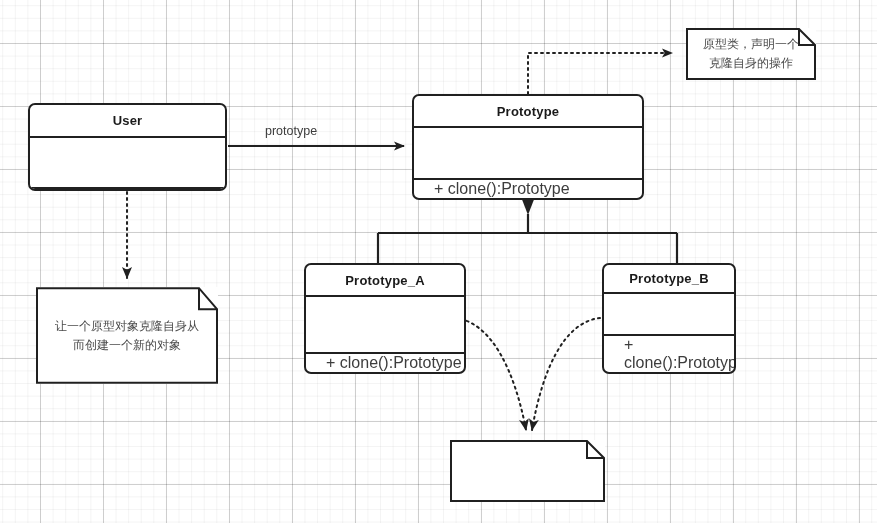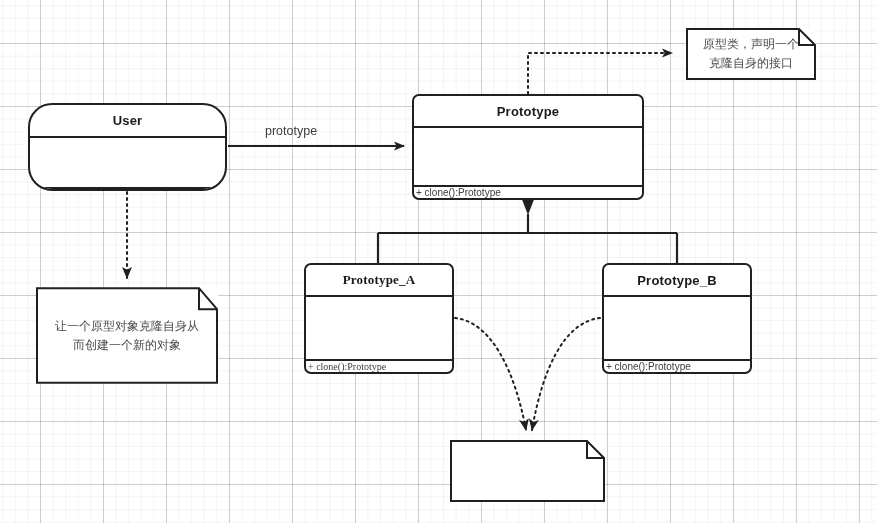--- a/index.html
+++ b/index.html
@@ -57,25 +57,25 @@
     display: flex;
     align-items: center;
     justify-content: center;
     letter-spacing: 0.2px;
   }
   .uml-attrs {
     border-bottom: 2px solid #202020;
     flex: 1 1 auto;
   }
   .uml-ops {
-    font-size: 10px;
+    font-size: 16px;
     color: #3d3d3d;
     display: flex;
     align-items: center;
-    padding-left: 2px;
+    padding-left: 20px;
   }
   .uml-ops.empty { padding-left: 0; }
 
   
   .uml-note {
     position: absolute;
     box-sizing: border-box;
     background: #ffffff;
     color: #4a4a4a;
     font-size: 12px;
@@ -153,51 +153,51 @@
     <g fill="none" stroke="#202020" stroke-width="2" stroke-dasharray="2,4" stroke-linecap="round">
       <path d="M455,318 C492,322 515,372 526,430" marker-end="url(#dotArrowDown)"></path>
     </g>
     <g fill="none" stroke="#202020" stroke-width="2" stroke-dasharray="2,4" stroke-linecap="round">
       <path d="M600,318 C563,322 542,372 532,430" marker-end="url(#dotArrowDown)"></path>
     </g>
   </svg>
 
   <div class="edge-label" style="left:265px; top:124px;">prototype</div>
 
-  <div class="uml-class" style="left:28px; top:103px; width:199px; height:88px;border-radius:24px;">
+  <div class="uml-class" style="left:28px; top:103px; width:199px; height:88px;">
     <div class="uml-name" style="height:31px;">User</div>
     <div class="uml-attrs" style="height:38px;"></div>
     <div class="uml-ops empty"></div>
   </div>
 
   <div class="uml-class" style="left:412px; top:94px; width:232px; height:106px;">
     <div class="uml-name" style="height:30px;">Prototype</div>
     <div class="uml-attrs" style="height:40px;"></div>
     <div class="uml-ops">+ clone():Prototype</div>
   </div>
 
-  <div class="uml-class" style="left:304px; top:263px; width:150px; height:111px;font-family:Liberation Serif, serif;">
+  <div class="uml-class" style="left:304px; top:263px; width:162px; height:111px;">
     <div class="uml-name" style="height:30px;">Prototype_A</div>
     <div class="uml-attrs" style="height:45px;"></div>
     <div class="uml-ops">+ clone():Prototype</div>
   </div>
 
-  <div class="uml-class" style="left:602px; top:263px; width:150px; height:111px;">
+  <div class="uml-class" style="left:602px; top:263px; width:134px; height:111px;">
     <div class="uml-name" style="height:30px;">Prototype_B</div>
     <div class="uml-attrs" style="height:45px;"></div>
     <div class="uml-ops">+ clone():Prototype</div>
   </div>
 
   <div class="uml-note" style="left:686px; top:28px; width:130px; height:52px;">
     <svg class="note-shape" viewBox="0 0 130 52" preserveAspectRatio="none">
       <path d="M1,1 L113,1 L129,17 L129,51 L1,51 Z" fill="#ffffff" stroke="#202020" stroke-width="2" vector-effect="non-scaling-stroke"></path>
       <path d="M113,1 L113,17 L129,17" fill="none" stroke="#202020" stroke-width="2" vector-effect="non-scaling-stroke"></path>
     </svg>
     <div class="note-text">原型类，声明一个
-克隆自身的接口</div>
+克隆自身的操作</div>
   </div>
 
   <div class="uml-note" style="left:36px; top:287px; width:182px; height:97px;">
     <svg class="note-shape" viewBox="0 0 182 83" preserveAspectRatio="none">
       <path d="M1,1 L163,1 L181,19 L181,82 L1,82 Z" fill="#ffffff" stroke="#202020" stroke-width="2" vector-effect="non-scaling-stroke"></path>
       <path d="M163,1 L163,19 L181,19" fill="none" stroke="#202020" stroke-width="2" vector-effect="non-scaling-stroke"></path>
     </svg>
     <div class="note-text">让一个原型对象克隆自身从
 而创建一个新的对象</div>
   </div>

